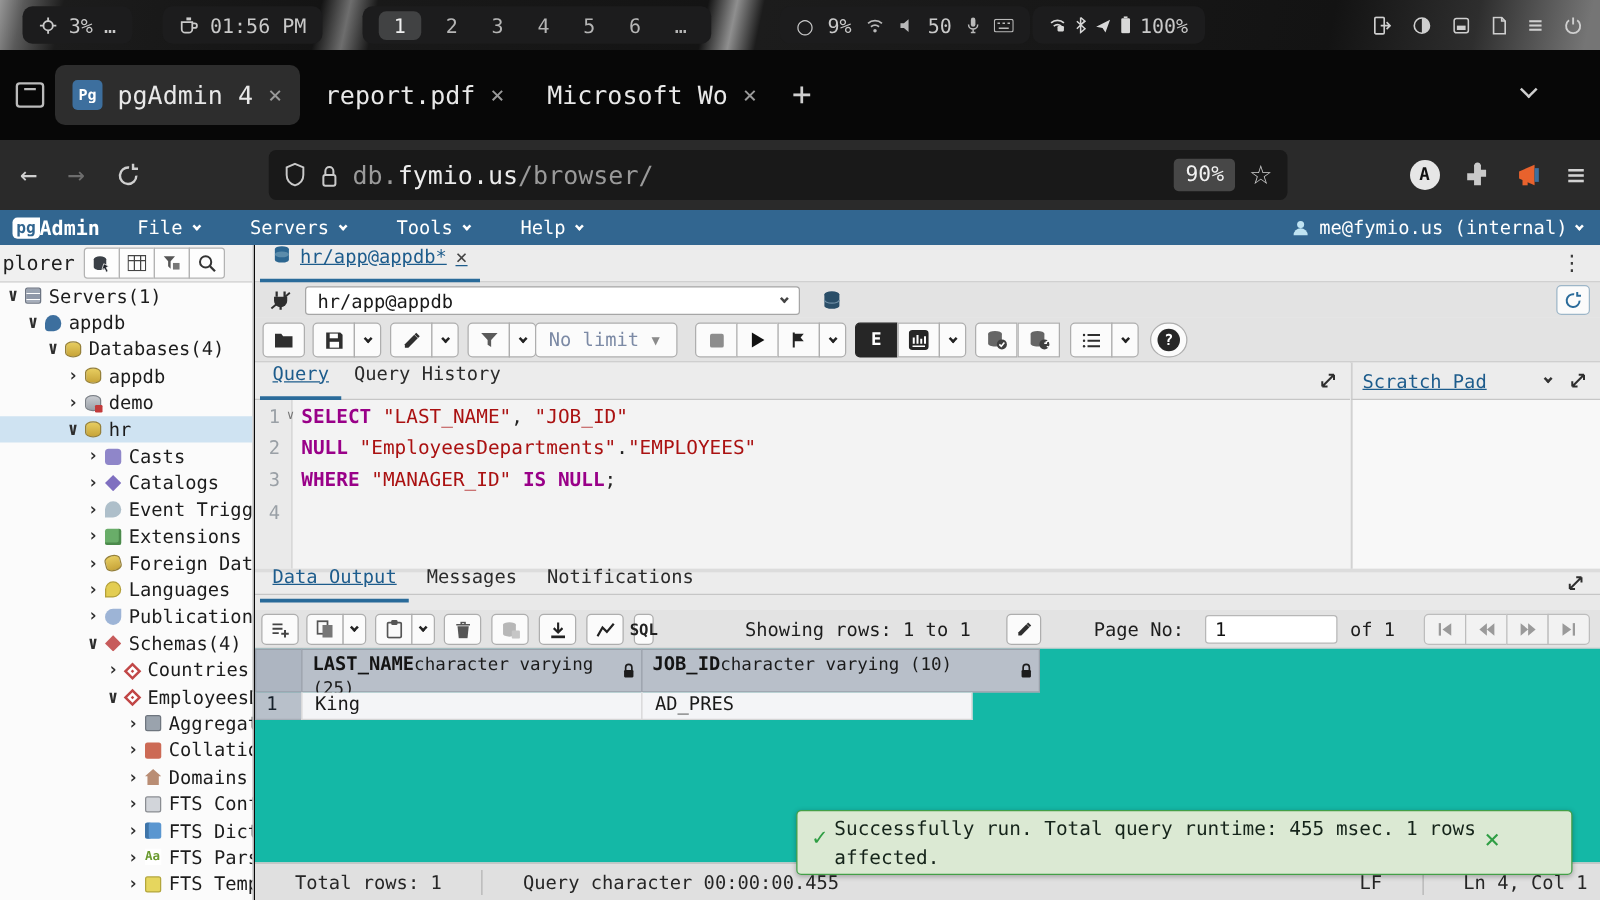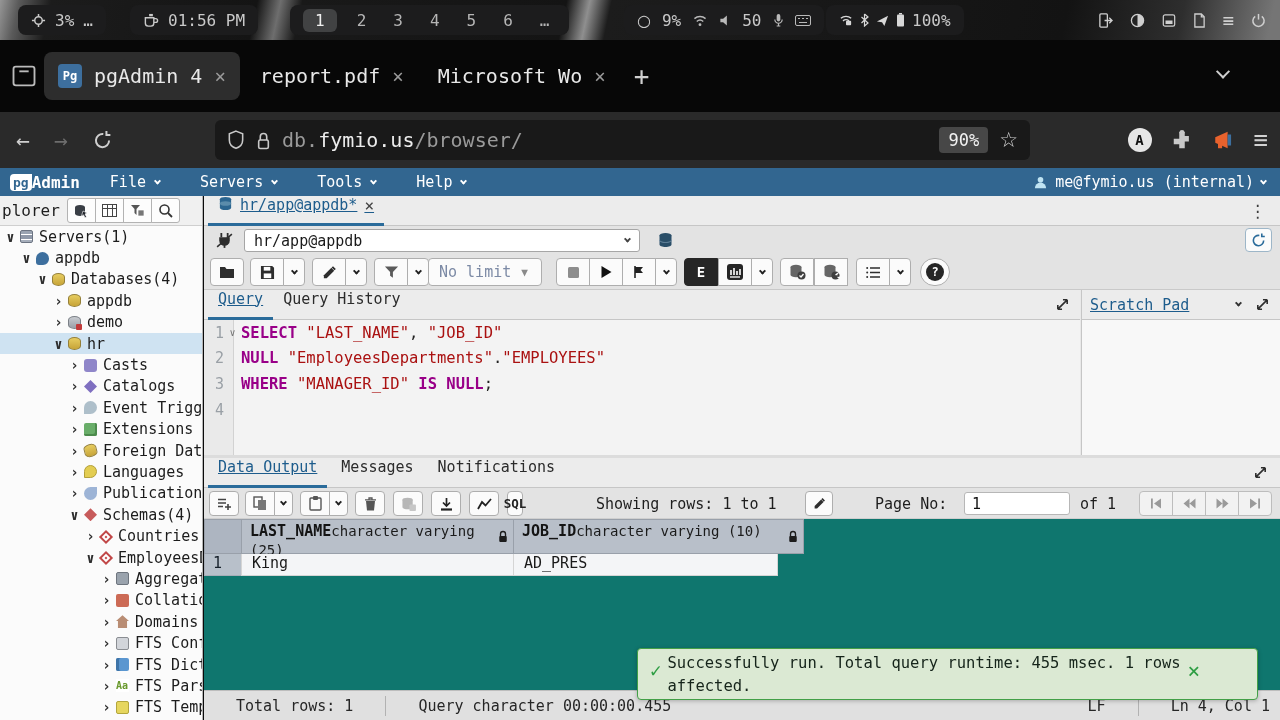--- a/index.html
+++ b/index.html
@@ -134,36 +134,36 @@
 .expand-ico { margin-left:auto; margin-right:10px; }
 .editor { position:absolute; top:124px; left:0; width:876px; height:135px; background:#f3f3f3; overflow:hidden; }
 .gutterbg { position:absolute; left:0; top:0; bottom:0; width:30px; background:#eaeaea; border-right:1px solid #d2d2d2; }
 .eline { position:relative; height:25.6px; display:flex; align-items:center; font-size:15.5px; white-space:pre; }
 .lnum { width:20px; text-align:right; color:#9aa0a6; font-size:15px; flex-shrink:0; }
 .fold { width:17px; text-align:center; color:#777; font-size:10px; flex-shrink:0; }
 .tok-kw { color:#990088; font-weight:bold; } .tok-st { color:#aa1111; } .tok-pl { color:#222; }
 .scratch-body { position:absolute; top:124px; left:877px; right:0; height:135px; background:#f8f8f8;
   border-left:1px solid #c6c6c6; }
 .splitter { top:259px; height:3px; background:#dcdcdc; }
-.rtabs { top:262px; height:30px; background:#ececec; border-bottom:1px solid #c6c6c6;
+.rtabs { top:262px; height:18px; background:#ececec; border-bottom:1px solid #c6c6c6;
   display:flex; align-items:center; gap:4px; }
 .rtoolbar { top:292px; height:31px; background:#e3e3e3; border-bottom:1px solid #cfcfcf; }
 .rbtn { position:absolute; top:3px; height:25px; width:30px; background:#fbfbfb; border:1px solid #aeaeae;
   border-radius:4px; display:flex; align-items:center; justify-content:center; font-size:12.5px; color:#222; }
 .rbtn.drop { width:19px; border-radius:0 4px 4px 0; margin-left:-1px; }
 .rbtn.joinL { border-radius:4px 0 0 4px; }
 .rbtn.disabled svg { opacity:.45; }
 .rtext { position:absolute; top:0; height:31px; display:flex; align-items:center; font-size:15px; color:#1d1d1d; }
 .pageinput { position:absolute; left:760px; top:4px; width:106px; height:23px; background:#fff;
   border:1px solid #b7b7b7; border-radius:3px; font-family:inherit; font-size:15px; padding:0 7px; color:#111; }
 .pager { position:absolute; right:8px; top:3px; display:flex; }
 .pgrbtn { width:34px; height:25px; background:#f2f2f2; border:1px solid #bdbdbd; margin-left:-1px;
   display:flex; align-items:center; justify-content:center; }
 .pgrbtn:first-child { border-radius:4px 0 0 4px; } .pgrbtn:last-child { border-radius:0 4px 4px 0; }
-.rbody { position:absolute; top:323px; left:0; right:0; bottom:30px; background:#0f766e; }
+.rbody { position:absolute; top:323px; left:0; right:0; bottom:30px; background:#14b8a6; }
 .grid-header { position:absolute; top:0; left:0; height:35px; display:flex; }
 .gh-num { width:38px; background:#adb5c1; border:1px solid #99a0aa; }
 .gh-cell { position:relative; background:#b8bfc9; border:1px solid #99a0aa; margin-left:-1px; padding:1px 8px 0 8px; }
 .gh-name { font-size:15px; font-weight:bold; color:#141414; line-height:16px; }
 .gh-type { font-size:14px; color:#1b1b1b; line-height:15px; }
 .gh-lock { position:absolute; right:5px; top:10px; }
 .grid-row { position:absolute; top:35px; left:0; height:22px; display:flex; font-size:15px; }
 .gr-num { width:38px; background:#b8c0ca; border:1px solid #a6adb7; border-top:none; color:#16202a; padding-left:8px; }
 .gr-cell { background:#f4f5f7; border:1px solid #d5d5d5; border-top:none; margin-left:-1px; padding:0 10px; color:#1a1a1a; }
 .statusbar { position:absolute; left:0; right:0; bottom:0; height:30px; background:#e0e0e0;
@@ -796,21 +796,21 @@
 
     <div class="rbody">
       <div class="grid-header">
         <div class="gh-num"></div>
       <div class="gh-cell" style="width: 273px;"><span class="gh-name">LAST_NAME</span><span class="gh-type">character varying (25)</span><span class="gh-lock">
               <svg width="10" height="13" viewBox="0 0 12 15">
                 <path d="M3 7V4.5a3 3 0 016 0V7" fill="none" stroke="#1c1c1c" stroke-width="1.6"></path>
                 <rect x="1.5" y="7" width="9" height="7" rx="1" fill="#1c1c1c"></rect>
               </svg>
             </span></div>
-          <div class="gh-cell" style="width: 291px;"><span class="gh-name">JOB_ID</span><span class="gh-type">character varying (10)</span><span class="gh-lock">
+          <div class="gh-cell" style="width: 319px;"><span class="gh-name">JOB_ID</span><span class="gh-type">character varying (10)</span><span class="gh-lock">
               <svg width="10" height="13" viewBox="0 0 12 15">
                 <path d="M3 7V4.5a3 3 0 016 0V7" fill="none" stroke="#1c1c1c" stroke-width="1.6"></path>
                 <rect x="1.5" y="7" width="9" height="7" rx="1" fill="#1c1c1c"></rect>
               </svg>
             </span></div>
         </div>
       <div>
           <div class="grid-row">
             <span class="gr-num">1</span>
             <span class="gr-cell" style="width: 273px;">King</span>

